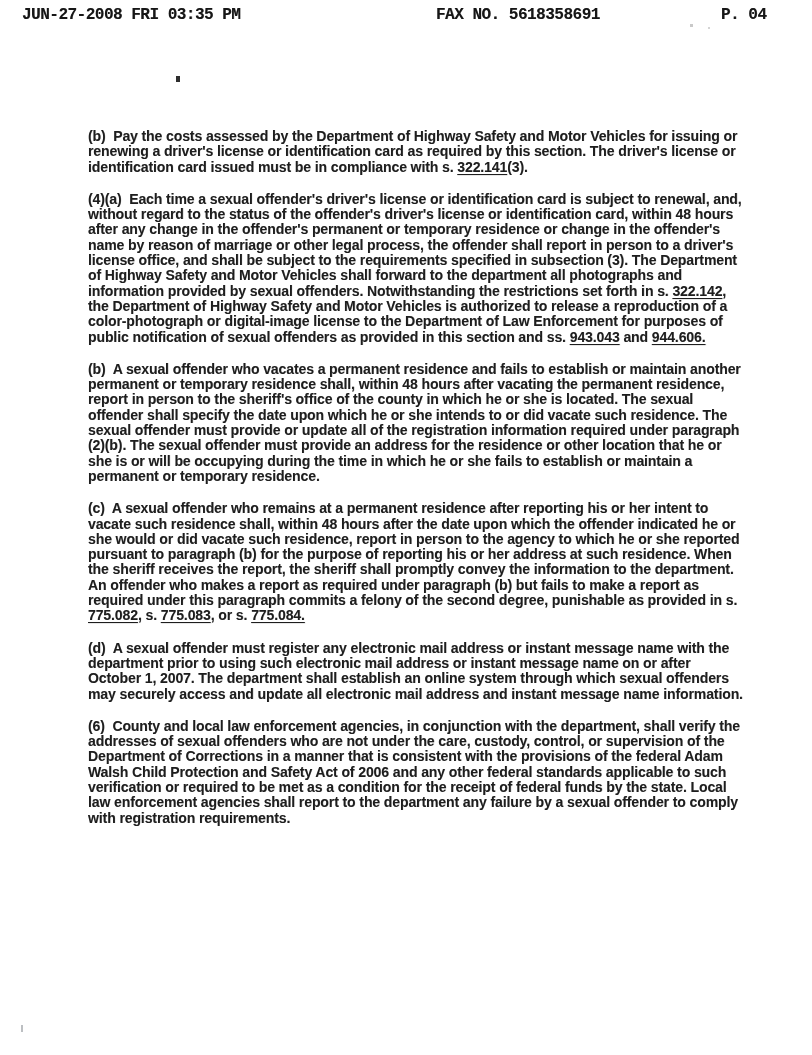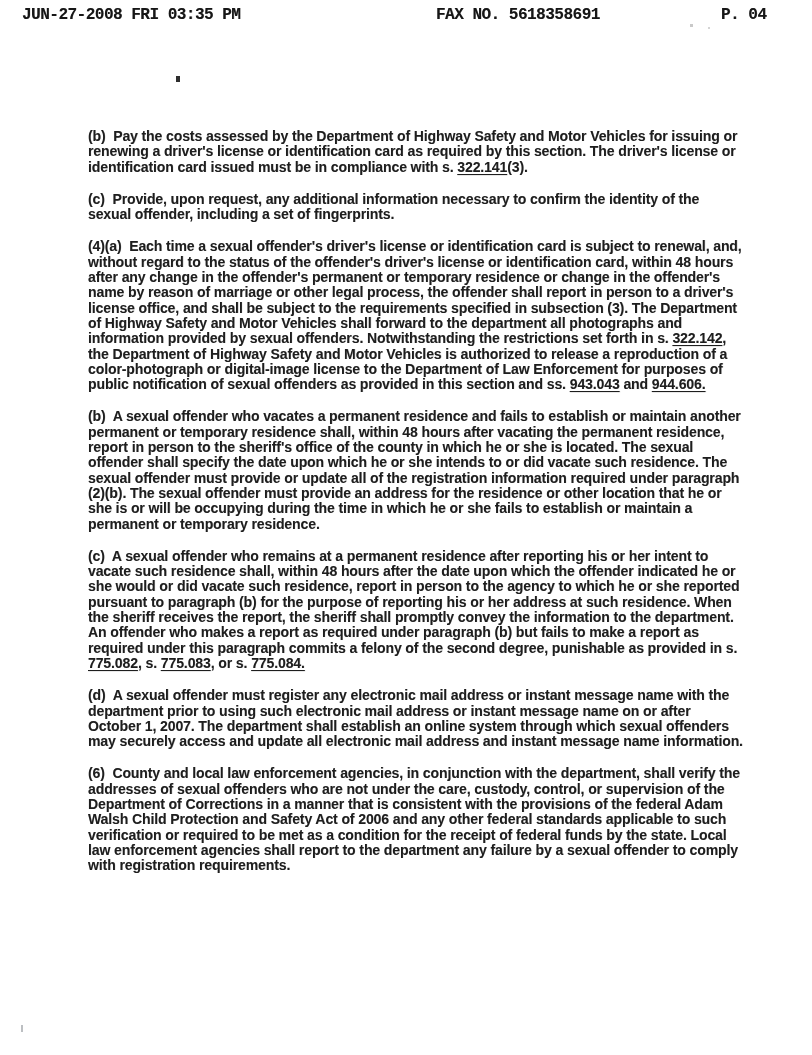--- a/index.html
+++ b/index.html
@@ -71,21 +71,20 @@
 <div class="fax-page">
 
   <div class="fax-header">
     <span class="hdr-datetime">JUN-27-2008 FRI 03:35 PM</span>
     <span class="hdr-faxno">FAX NO. 5618358691</span>
     <span class="hdr-page">P. 04</span>
   </div>
 
   <div class="doc-body">
       <p class="para"><span>(b)&nbsp; Pay the costs assessed by the Department of Highway Safety and Motor Vehicles for issuing or renewing a driver's license or identification card as required by this section. The driver's license or identification card issued must be in compliance with s. </span><span class="cite">322.141</span><span>(3).</span></p>
-      <p class="para"><span>(c)&nbsp; Provide, upon request, any additional information necessary to confirm the identity of the sexual offender, including a set of fingerprints.</span></p>
       <p class="para"><span>(4)(a)&nbsp; Each time a sexual offender's driver's license or identification card is subject to renewal, and, without regard to the status of the offender's driver's license or identification card, within 48 hours after any change in the offender's permanent or temporary residence or change in the offender's name by reason of marriage or other legal process, the offender shall report in person to a driver's license office, and shall be subject to the requirements specified in subsection (3). The Department of Highway Safety and Motor Vehicles shall forward to the department all photographs and information provided by sexual offenders. Notwithstanding the restrictions set forth in s. </span><span class="cite">322.142</span><span>, the Department of Highway Safety and Motor Vehicles is authorized to release a reproduction of a color-photograph or digital-image license to the Department of Law Enforcement for purposes of public notification of sexual offenders as provided in this section and ss. </span><span class="cite">943.043</span><span> and </span><span class="cite">944.606.</span></p>
       <p class="para"><span>(b)&nbsp; A sexual offender who vacates a permanent residence and fails to establish or maintain another permanent or temporary residence shall, within 48 hours after vacating the permanent residence, report in person to the sheriff's office of the county in which he or she is located. The sexual offender shall specify the date upon which he or she intends to or did vacate such residence. The sexual offender must provide or update all of the registration information required under paragraph (2)(b). The sexual offender must provide an address for the residence or other location that he or she is or will be occupying during the time in which he or she fails to establish or maintain a permanent or temporary residence.</span></p>
       <p class="para"><span>(c)&nbsp; A sexual offender who remains at a permanent residence after reporting his or her intent to vacate such residence shall, within 48 hours after the date upon which the offender indicated he or she would or did vacate such residence, report in person to the agency to which he or she reported pursuant to paragraph (b) for the purpose of reporting his or her address at such residence. When the sheriff receives the report, the sheriff shall promptly convey the information to the department. An offender who makes a report as required under paragraph (b) but fails to make a report as required under this paragraph commits a felony of the second degree, punishable as provided in s. </span><span class="cite">775.082</span><span>, s. </span><span class="cite">775.083</span><span>, or s. </span><span class="cite">775.084.</span></p>
       <p class="para"><span>(d)&nbsp; A sexual offender must register any electronic mail address or instant message name with the department prior to using such electronic mail address or instant message name on or after October 1, 2007. The department shall establish an online system through which sexual offenders may securely access and update all electronic mail address and instant message name information.</span></p>
       <p class="para"><span>(6)&nbsp; County and local law enforcement agencies, in conjunction with the department, shall verify the addresses of sexual offenders who are not under the care, custody, control, or supervision of the Department of Corrections in a manner that is consistent with the provisions of the federal Adam Walsh Child Protection and Safety Act of 2006 and any other federal standards applicable to such verification or required to be met as a condition for the receipt of federal funds by the state. Local law enforcement agencies shall report to the department any failure by a sexual offender to comply with registration requirements.</span></p>
     </div>
 
   <div class="artifact speck-1"></div>
   <div class="artifact speck-2"></div>
   <div class="artifact speck-3"></div>

